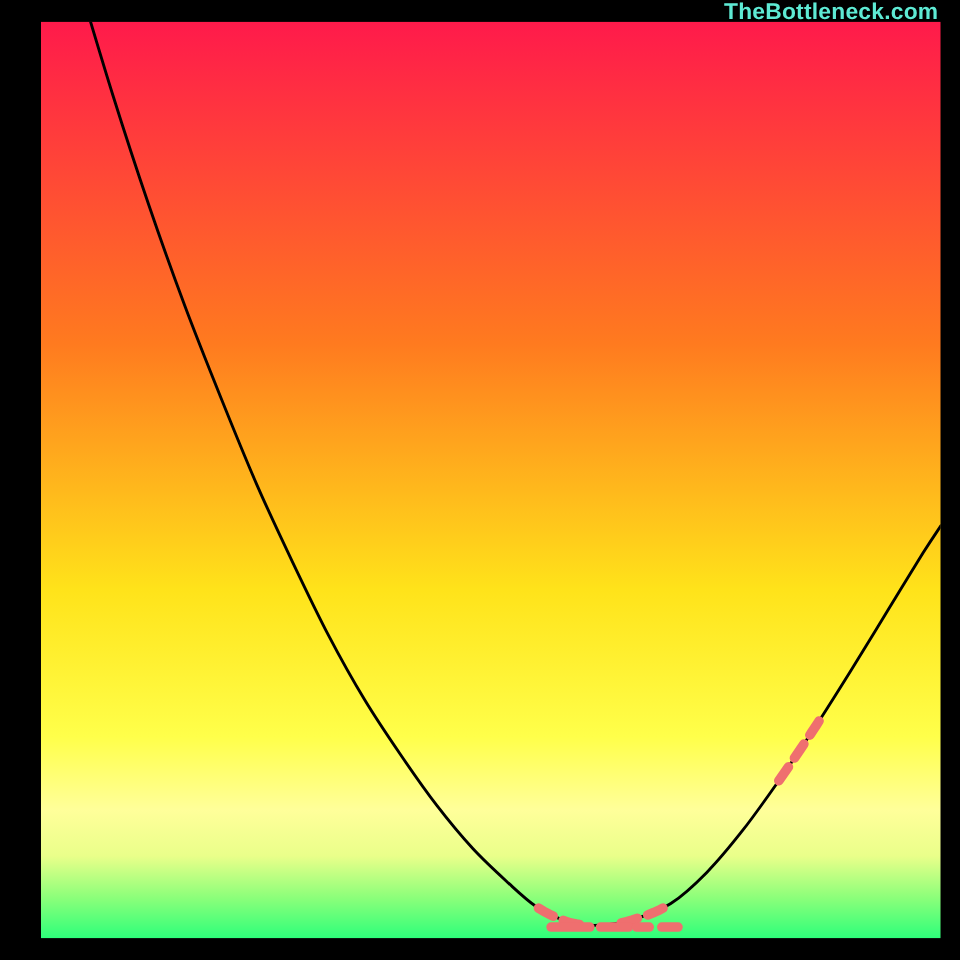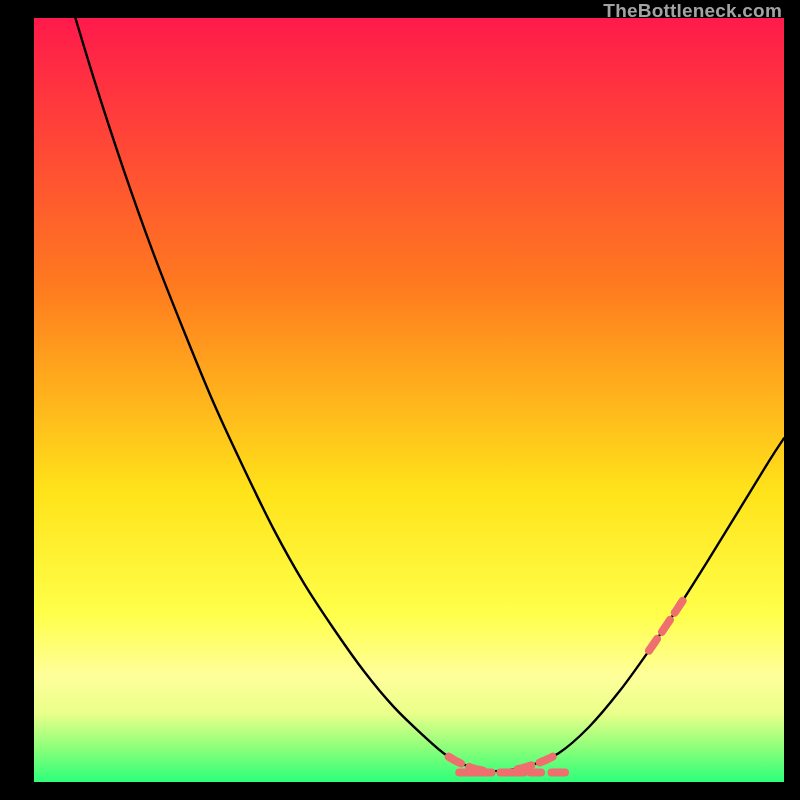--- a/index.html
+++ b/index.html
@@ -24,21 +24,21 @@
     top: 18px;
     width: 750px;
     height: 764px;
     overflow: hidden;
   }
   .watermark {
     position: absolute;
     top: 0px;
     right: 18px;
     font: 700 19px Arial, Helvetica, sans-serif;
-    color: #a3a3a3;
+    color: #5eead4;
     letter-spacing: 0.2px;
     user-select: none;
   }
   svg { display: block; }
 </style>
 </head>
 <body>
 
 <div class="frame">
   <div class="plot">

